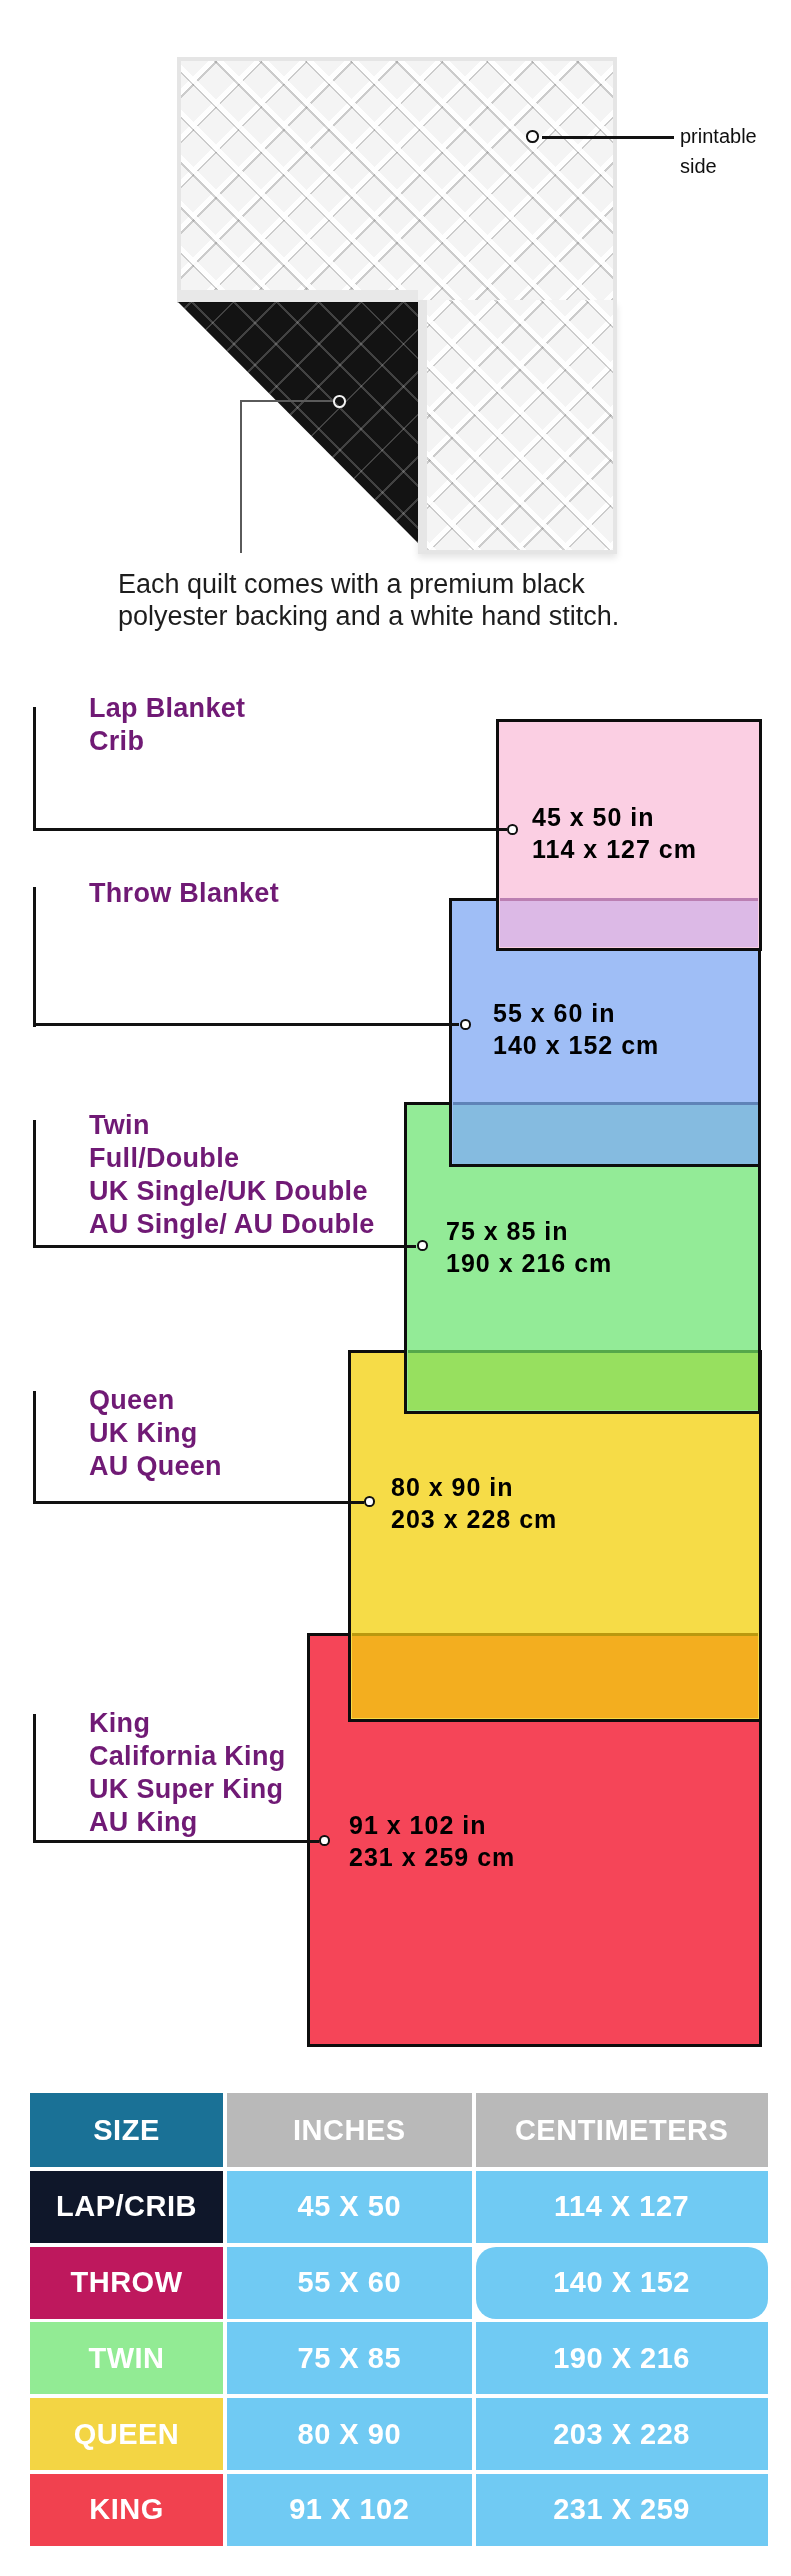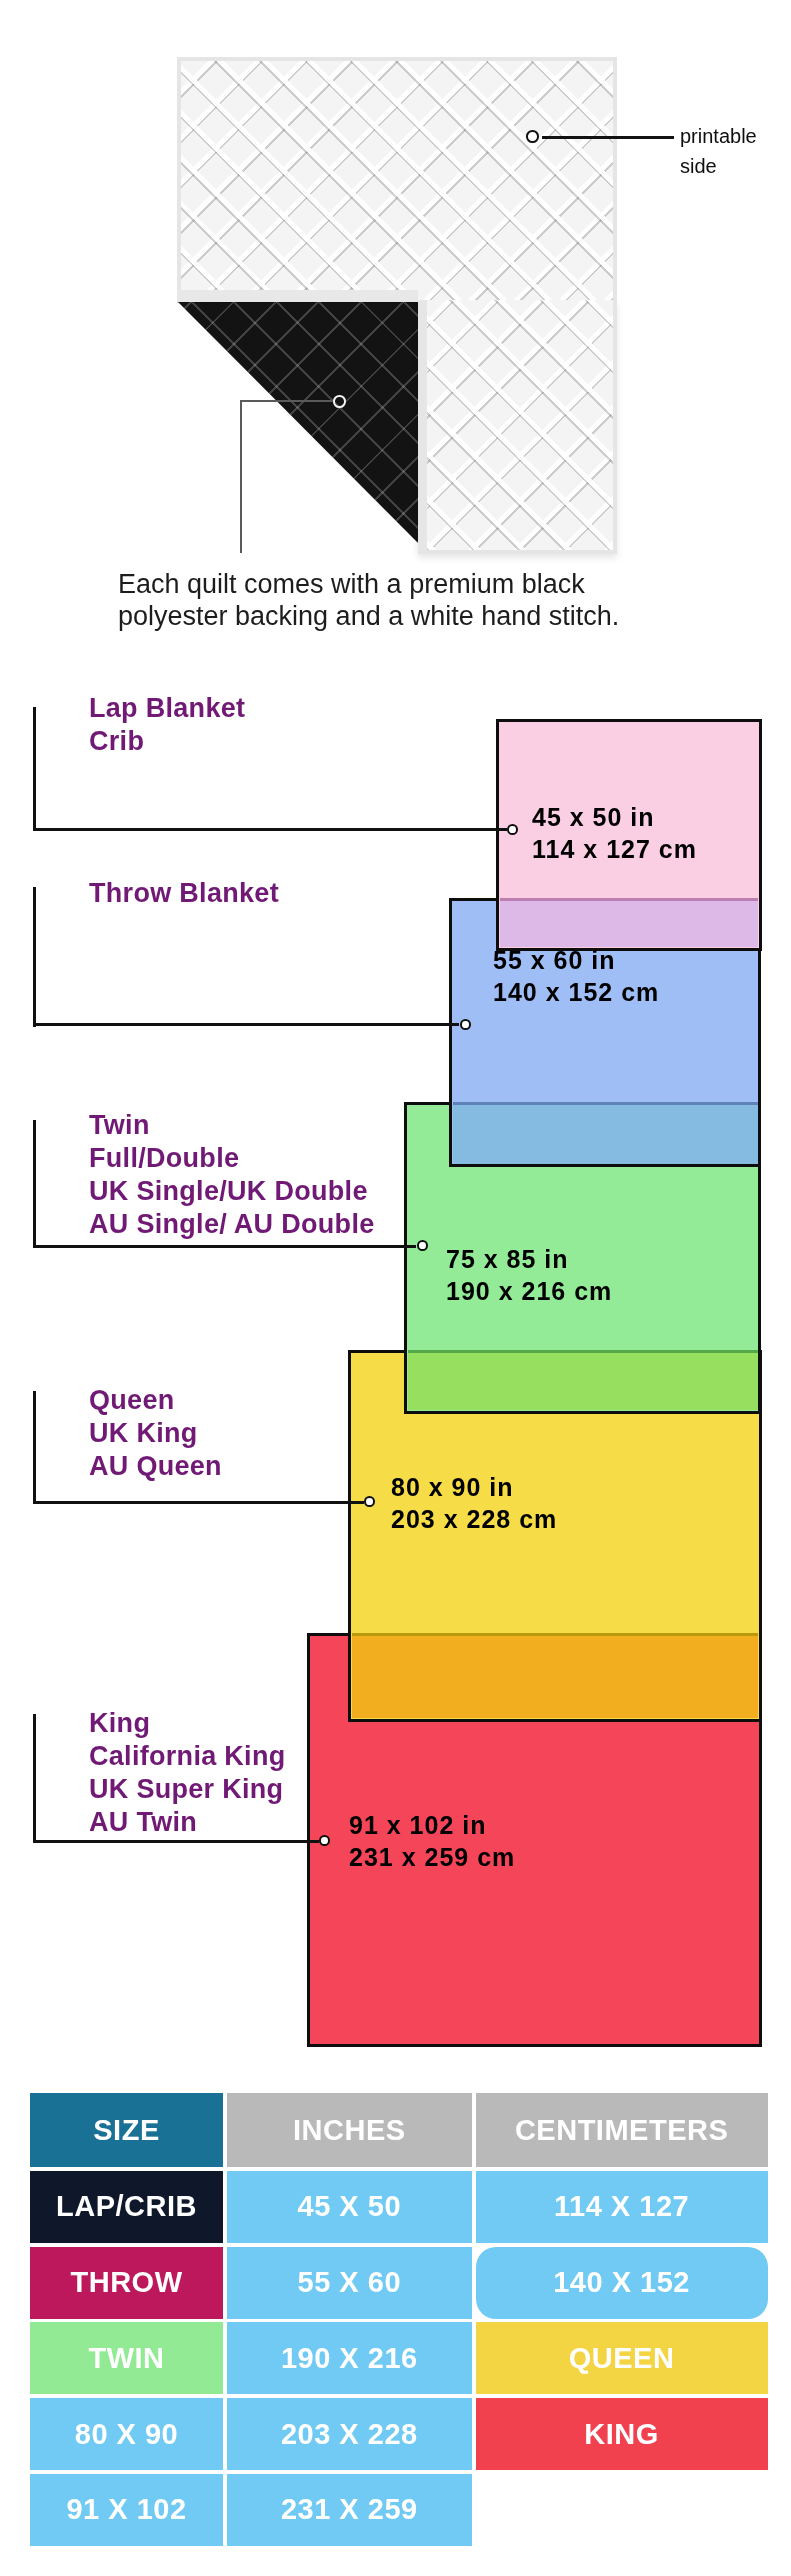--- a/index.html
+++ b/index.html
@@ -76,22 +76,22 @@
     background:#fff;z-index:8;}
   #marker-lap  {left:507px;top:824px;}
   #marker-throw{left:460px;top:1019px;}
   #marker-twin {left:417px;top:1240px;}
   #marker-queen{left:364px;top:1496px;}
   #marker-king {left:319px;top:1835px;}
 
   .size-dims{position:absolute;z-index:8;font-size:25px;line-height:32px;font-weight:700;
     color:#000000;letter-spacing:1px;}
   #dims-lap  {left:532px;top:801px;}
-  #dims-throw{left:493px;top:944px;}
-  #dims-twin {left:446px;top:1215px;margin-top:28px;}
+  #dims-throw{left:493px;top:997px;}
+  #dims-twin {left:446px;top:1215px;}
   #dims-queen{left:391px;top:1471px;}
   #dims-king {left:349px;top:1809px;}
 
   
   #size-table{left:30px;top:2093px;width:738px;display:grid;
     grid-template-columns:193px 245px 292px;grid-template-rows:74px repeat(5,72px);gap:3.8px;}
   .cell{display:flex;align-items:center;justify-content:center;
     font-weight:700;font-size:29px;letter-spacing:0.5px;color:#ffffff;}
 </style>
 </head>
@@ -142,21 +142,21 @@
   </div>
   <div class="size-label" id="label-queen">
     <div>Queen</div>
     <div>UK King</div>
     <div>AU Queen</div>
   </div>
   <div class="size-label" id="label-king">
     <div>King</div>
     <div>California King</div>
     <div>UK Super King</div>
-    <div>AU Twin</div>
+    <div>AU King</div>
   </div>
 
   <div class="leader" id="lap-v"></div>
   <div class="leader" id="lap-h"></div>
   <div class="leader" id="throw-v"></div>
   <div class="leader" id="throw-h"></div>
   <div class="leader" id="twin-v"></div>
   <div class="leader" id="twin-h"></div>
   <div class="leader" id="queen-v"></div>
   <div class="leader" id="queen-h"></div>
@@ -198,20 +198,21 @@
 
   <div class="cell" style="background-color: #0f172a;">LAP/CRIB</div>
   <div class="cell" style="background-color: rgb(112, 202, 243);">45 X 50</div>
   <div class="cell" style="background-color: rgb(112, 202, 243);">114 X 127</div>
 
   <div class="cell" style="background-color: #be185d;">THROW</div>
   <div class="cell" style="background-color: rgb(112, 202, 243);">55 X 60</div>
   <div class="cell" style="background-color: rgb(112, 202, 243); border-radius: 20px;">140 X 152</div>
 
   <div class="cell" style="background-color: rgb(146, 235, 148);">TWIN</div>
+  <div class="cell" style="background-color: rgb(112, 202, 243);">75 X 85</div>
   <div class="cell" style="background-color: rgb(112, 202, 243);">190 X 216</div>
 
   <div class="cell" style="background-color: rgb(243, 213, 68);">QUEEN</div>
   <div class="cell" style="background-color: rgb(112, 202, 243);">80 X 90</div>
   <div class="cell" style="background-color: rgb(112, 202, 243);">203 X 228</div>
 
   <div class="cell" style="background-color: rgb(241, 65, 79);">KING</div>
   <div class="cell" style="background-color: rgb(112, 202, 243);">91 X 102</div>
   <div class="cell" style="background-color: rgb(112, 202, 243);">231 X 259</div>
 </div>

